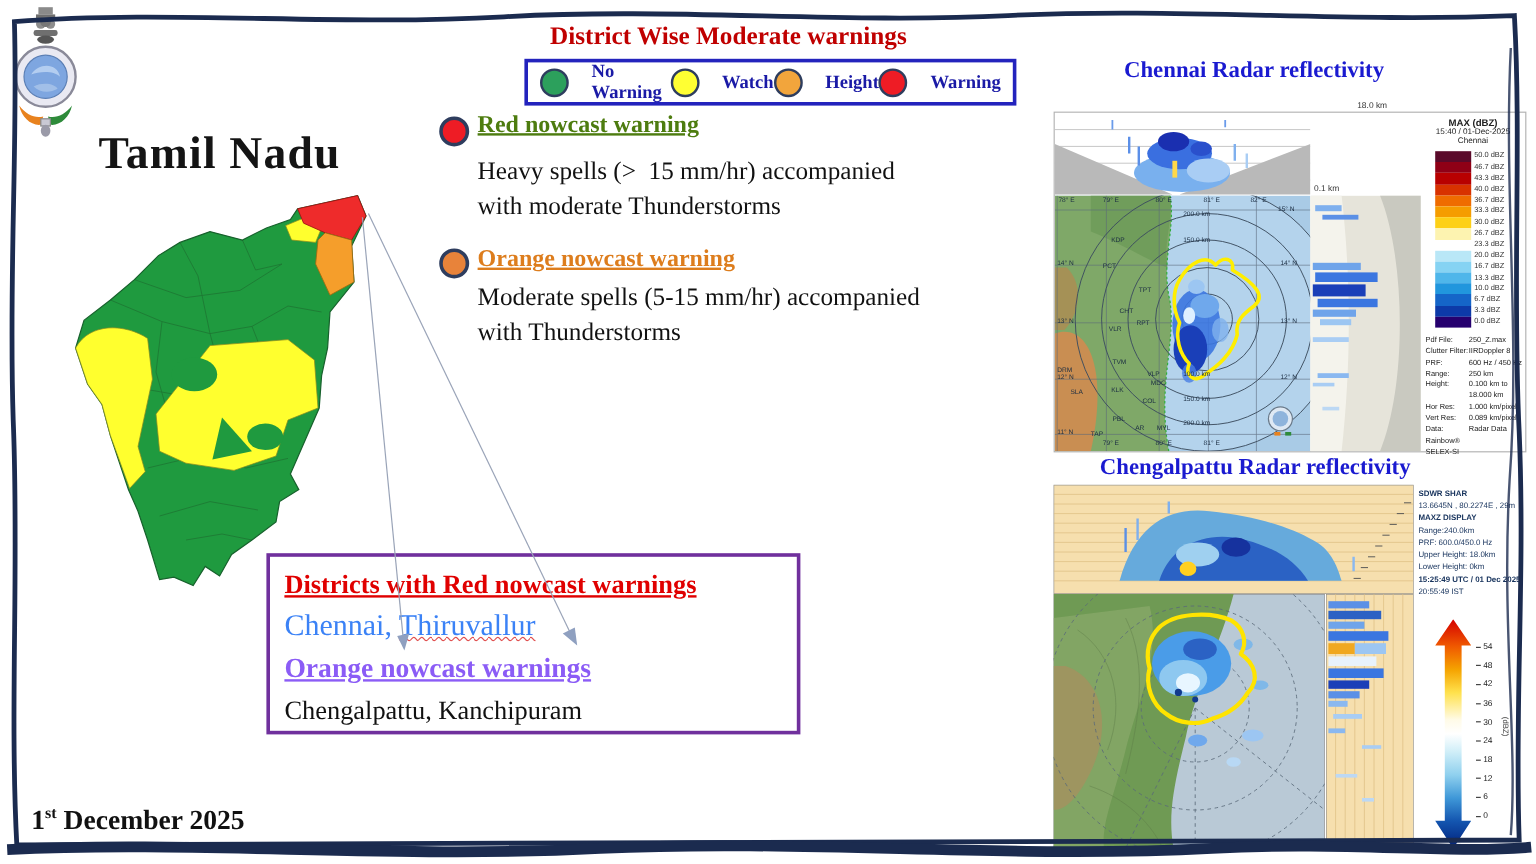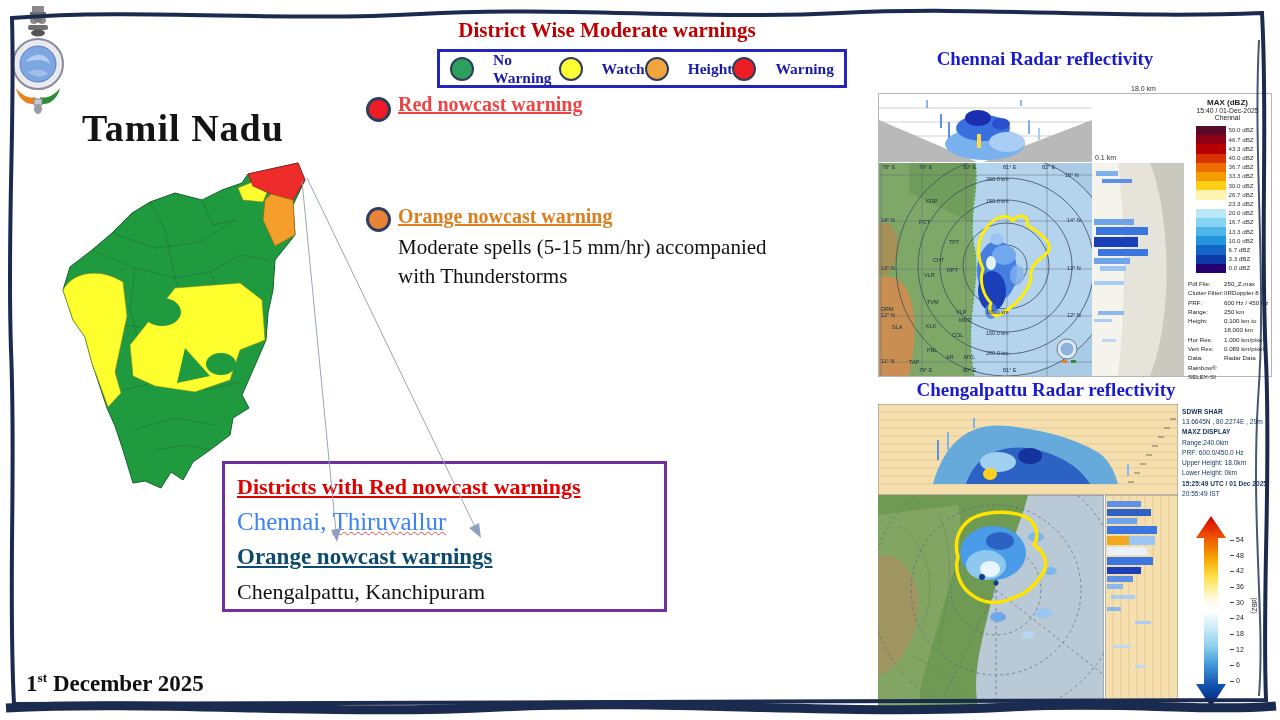--- a/index.html
+++ b/index.html
@@ -20,37 +20,37 @@
               padding:0 10px;background:#fff;}
   .legend-item{display:flex;align-items:center;gap:19px;}
   .legend-item i{width:20px;height:20px;border-radius:50%;border:2.5px solid #2e3d5e;flex:none;}
   .legend-item span{color:#1a1aa6;font-weight:700;font-size:15.5px;}
 
   
   .warn-bullet{position:absolute;width:19px;height:19px;border-radius:50%;border:3px solid #2e3d5e;z-index:4;}
   #red-bullet{left:366px;top:97px;background:#ee1c25;}
   #orange-bullet{left:366px;top:207px;background:#e8833a;}
   .warn-head{position:absolute;font-size:20px;font-weight:700;text-decoration:underline;z-index:4;}
-  #red-head{left:398px;top:93px;color:#ef4444;}
+  #red-head{left:398px;top:93px;color:#4d7c0f;}
   #orange-head{left:398px;top:205px;color:#dd7d1d;}
   .warn-body{position:absolute;left:398px;font-size:21px;color:#111;line-height:29px;z-index:4;}
   #red-body{top:128px;}
   #orange-body{top:233px;}
 
   
   .tn-map{position:absolute;left:35px;top:150px;z-index:2;}
   .callouts{position:absolute;left:0;top:0;z-index:6;pointer-events:none;}
 
   
   .dist-box{position:absolute;left:222px;top:461px;width:445px;height:151px;box-sizing:border-box;
             border:3px solid #70309d;background:#fff;padding:6px 12px;z-index:5;}
   .db-red{color:#e00000;font-weight:700;text-decoration:underline;font-size:22px;line-height:34px;}
   .db-line1{font-size:25px;color:#3b82f6;line-height:35px;}
   .db-line1 .wavy{text-decoration:underline wavy #e05050;text-decoration-thickness:1px;}
-  .db-orange{color:#0c4a6e;font-weight:700;text-decoration:underline;font-size:23px;line-height:36px;}
+  .db-orange{color:#8b5cf6;font-weight:700;text-decoration:underline;font-size:23px;line-height:36px;}
   .db-line2{font-size:22px;color:#111;line-height:34px;}
 
   .date{position:absolute;left:26px;top:670px;font-size:23px;font-weight:700;color:#111;z-index:4;}
   .date .date-sup{vertical-align:super;font-size:58%;}
 
   
   .radar-head{position:absolute;text-align:center;font-weight:700;color:#1a1ad0;font-size:19px;z-index:4;}
   #chennai-head{left:880px;top:48px;width:330px;}
   #shar-head{left:878px;top:379px;width:336px;}
 
@@ -131,20 +131,24 @@
         <span>Height</span>
       </div>
       <div class="legend-item">
         <i style="background: rgb(238, 28, 37);"></i>
         <span>Warning</span>
       </div>
     </div>
 
   <span class="warn-bullet" id="red-bullet"></span>
   <div class="warn-head" id="red-head">Red nowcast warning</div>
+  <div class="warn-body" id="red-body">
+    <div>Heavy spells (&gt; &nbsp;15 mm/hr) accompanied</div>
+    <div>with moderate Thunderstorms</div>
+  </div>
   <span class="warn-bullet" id="orange-bullet"></span>
   <div class="warn-head" id="orange-head">Orange nowcast warning</div>
   <div class="warn-body" id="orange-body">
     <div>Moderate spells (5-15 mm/hr) accompanied</div>
     <div>with Thunderstorms</div>
   </div>
 
   <svg class="tn-map" width="300" height="345" viewBox="0 0 300 345">
     <g>
       <path stroke="#17612c" stroke-width="1" d="M213,24 L263,13 L270,30 L258,55 L260,85 L240,110 L238,140 L233,163 L231,190 L221,213

